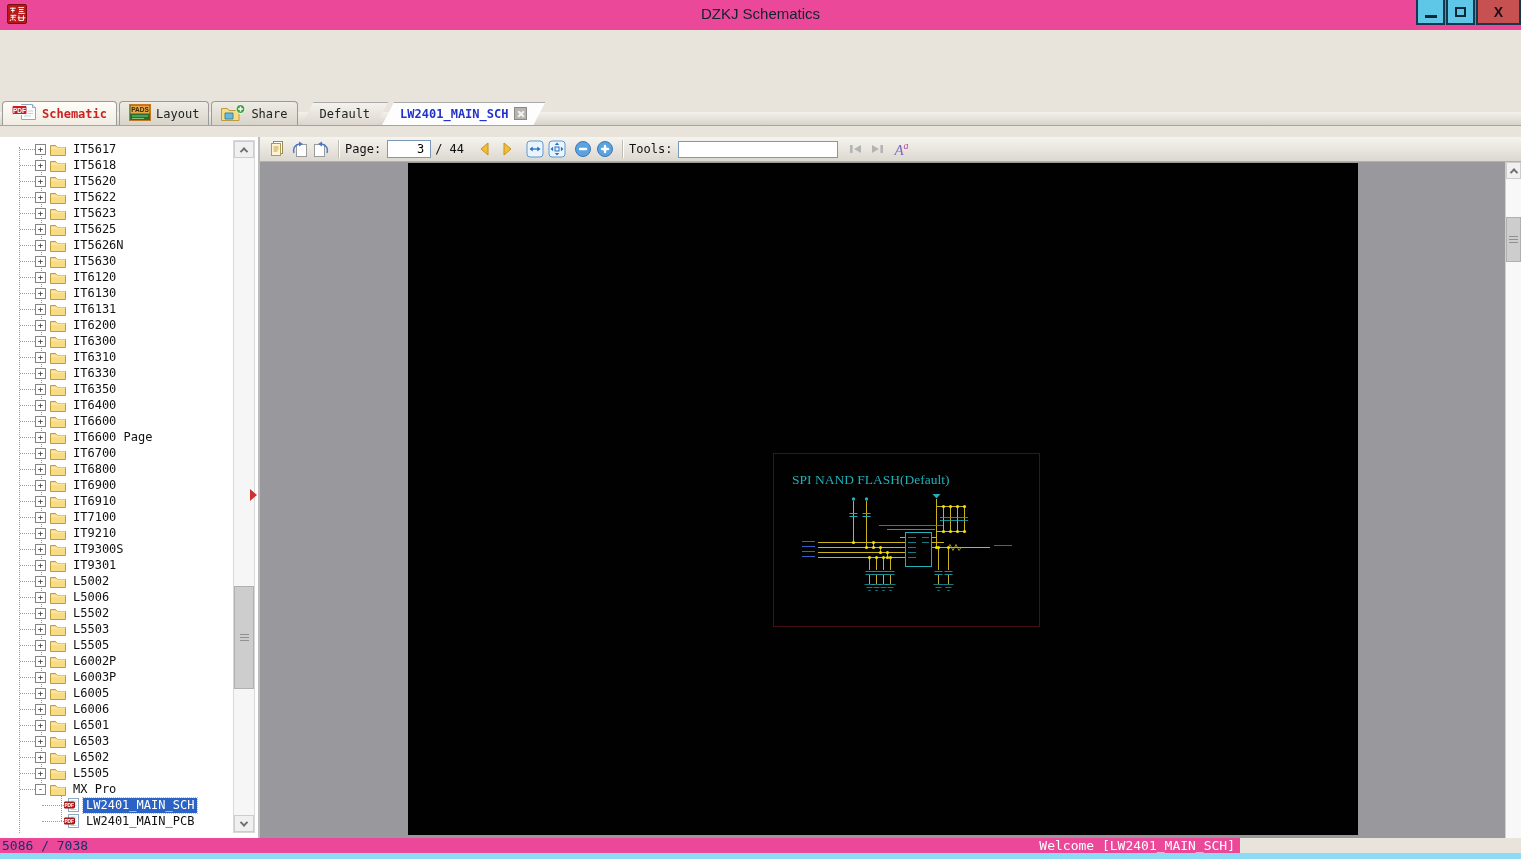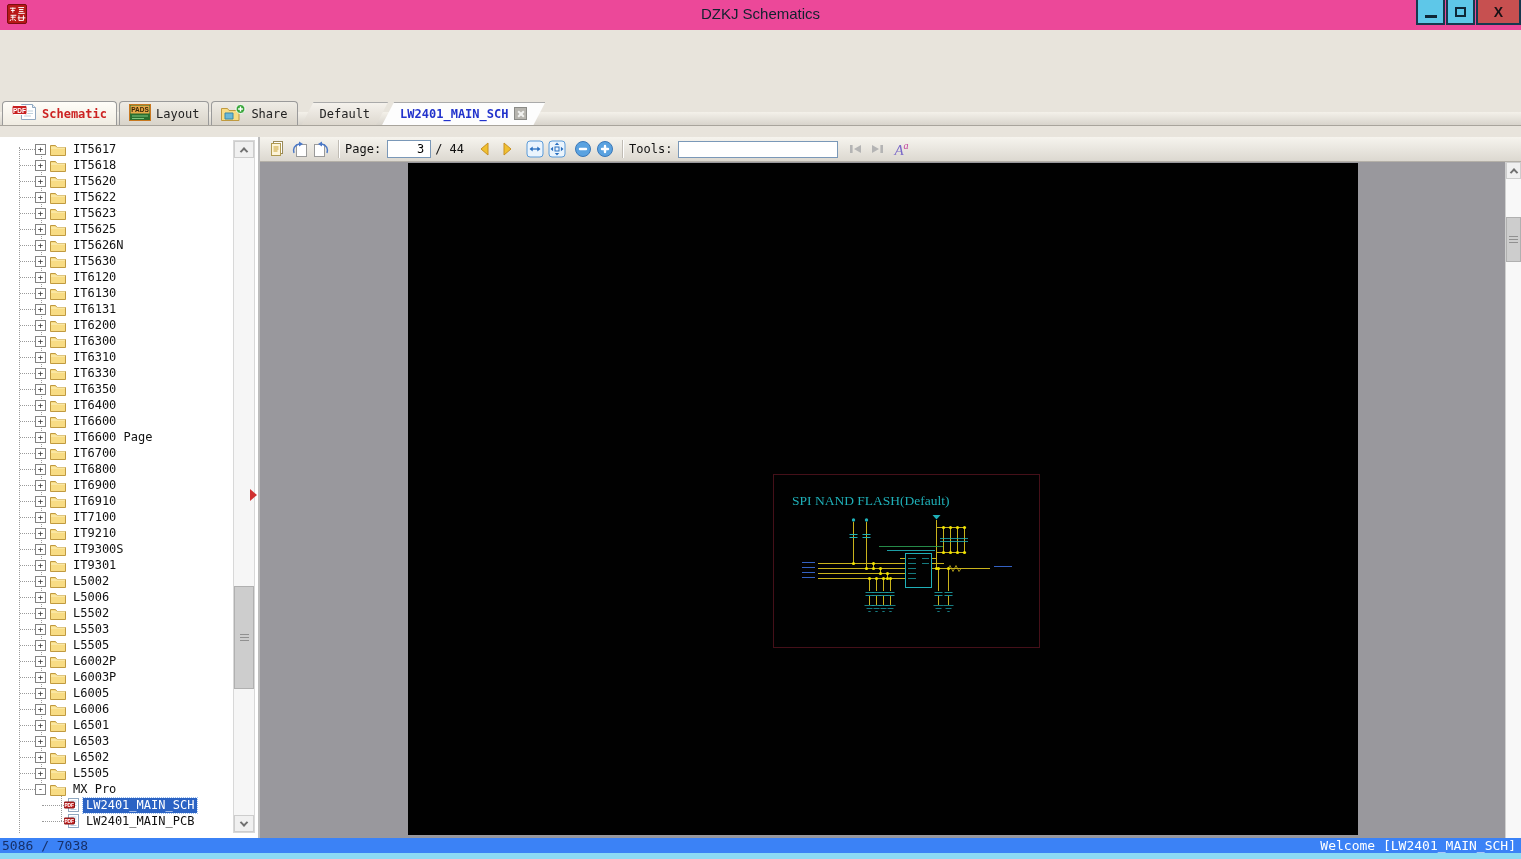--- a/index.html
+++ b/index.html
@@ -92,26 +92,26 @@
   .tbbtn{width:22px;} .tbbtn svg{display:block;}
   #page-input{width:44px;height:18px;border:1px solid #7a98b8;font:12px "DejaVu Sans Mono",monospace;
               text-align:right;padding-right:6px;margin:0 4px 0 6px;background:#fff;}
   #find-input{width:160px;height:17px;border:1px solid #7a98b8;font:12px "DejaVu Sans Mono",monospace;
               padding:0 4px;margin-left:6px;background:#fff;}
   .caseA{font-family:"Liberation Serif",serif;font-size:15px;color:#7a68c8;font-style:italic;}
   .casea{font-size:10px;color:#c03a9a;vertical-align:super;}
   
   .viewer{position:absolute;left:260px;top:162px;width:1261px;height:676px;background:#99989d;overflow:hidden;}
   .page{position:absolute;left:148px;top:1px;width:950px;height:672px;background:#010101;}
-  .schframe{position:absolute;left:365px;top:311px;}
+  .schframe{position:absolute;left:365px;top:290px;}
   .vscroll{position:absolute;right:0;top:0;width:16px;height:676px;background:#f8f8f8;border-left:1px solid #d0d0d0;}
   .vscroll .sbtn{width:15px;}
   .vthumb{top:55px;height:45px;width:15px;}
   
-  .statusbar{position:absolute;left:0;top:838px;width:1521px;height:15px;background:#3b82f6;
+  .statusbar{position:absolute;left:0;top:838px;width:1240px;height:15px;background:#ec4899;
              font-size:13px;line-height:15px;}
   .st-left{position:absolute;left:2px;color:#16306a;}
   .st-right{position:absolute;right:5px;color:#fff;}
   .bottomstrip{position:absolute;left:0;top:853px;width:1521px;height:6px;background:#8cdaf4;}
 </style>
 </head>
 <body>
 
 <div id="app">
 

